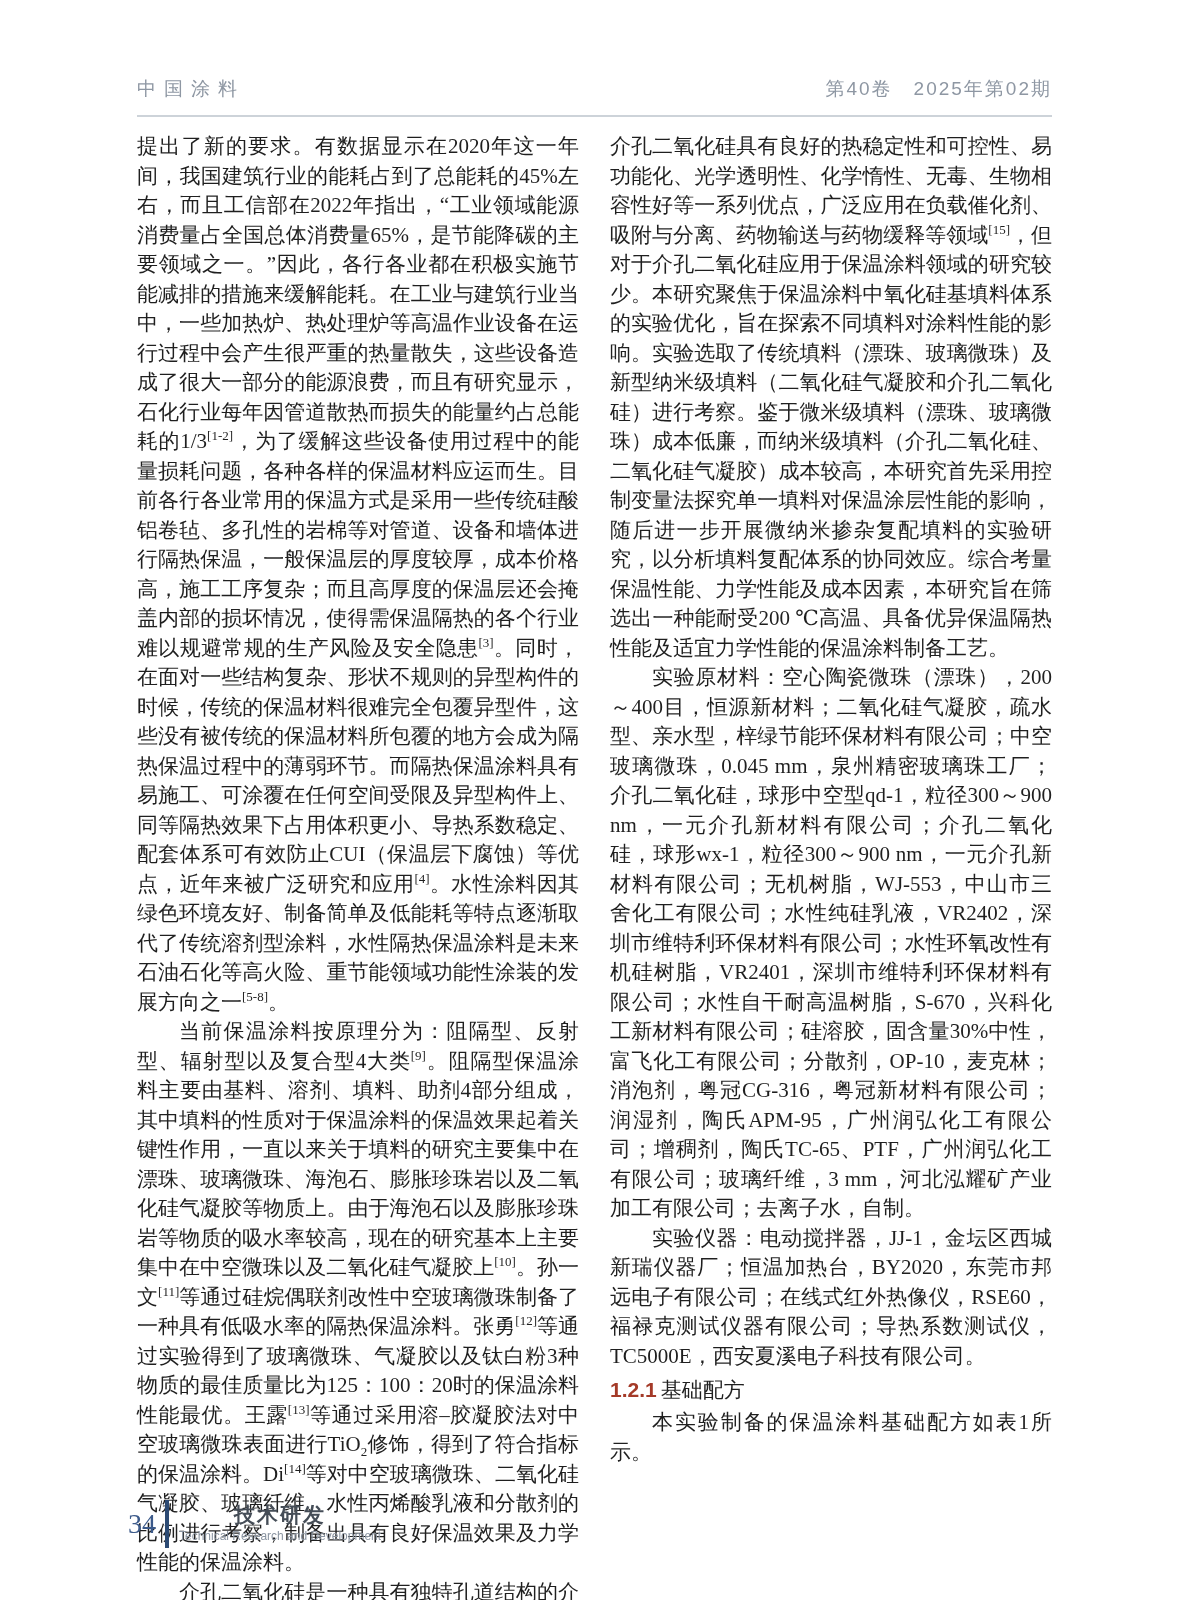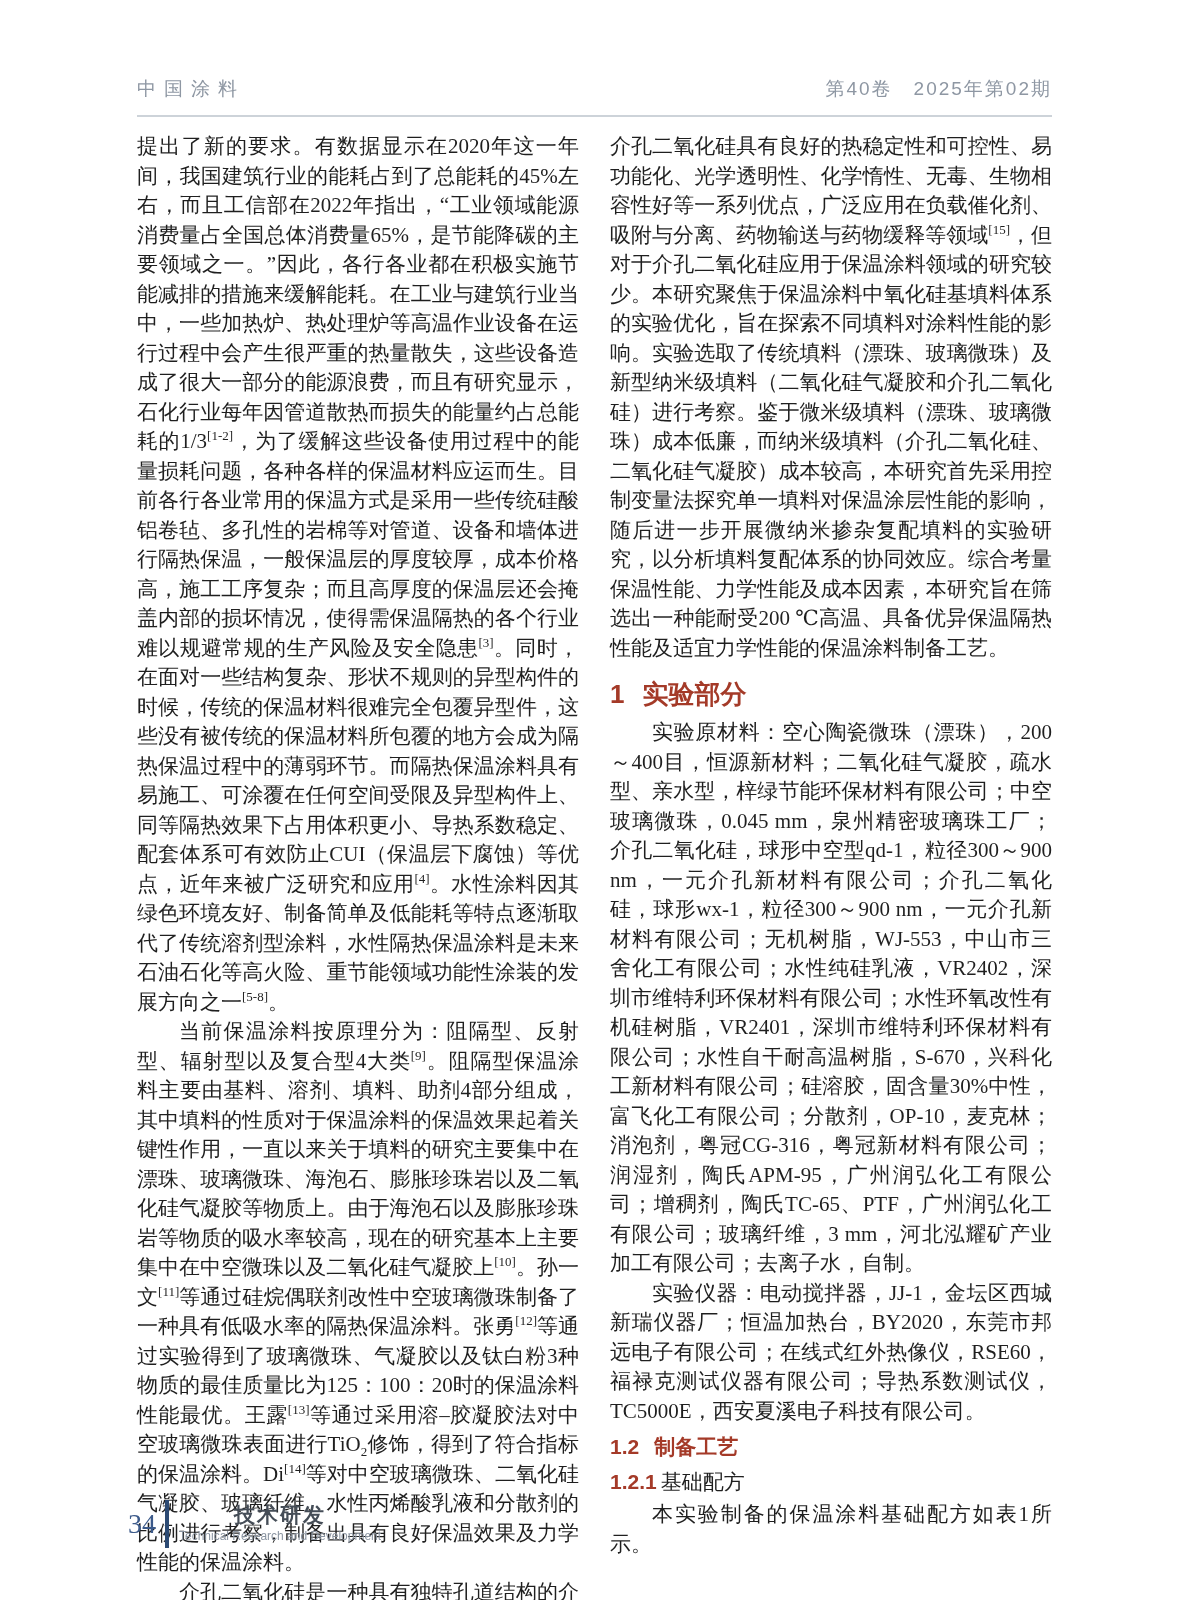--- a/index.html
+++ b/index.html
@@ -142,24 +142,22 @@
   </div>
 
   <div class="columns">
     <div class="col">
         <p class="para">提出了新的要求。有数据显示在2020年这一年间，我国建筑行业的能耗占到了总能耗的45%左右，而且工信部在2022年指出，“工业领域能源消费量占全国总体消费量65%，是节能降碳的主要领域之一。”因此，各行各业都在积极实施节能减排的措施来缓解能耗。在工业与建筑行业当中，一些加热炉、热处理炉等高温作业设备在运行过程中会产生很严重的热量散失，这些设备造成了很大一部分的能源浪费，而且有研究显示，石化行业每年因管道散热而损失的能量约占总能耗的1/3<sup class="cite">[1-2]</sup>，为了缓解这些设备使用过程中的能量损耗问题，各种各样的保温材料应运而生。目前各行各业常用的保温方式是采用一些传统硅酸铝卷毡、多孔性的岩棉等对管道、设备和墙体进行隔热保温，一般保温层的厚度较厚，成本价格高，施工工序复杂；而且高厚度的保温层还会掩盖内部的损坏情况，使得需保温隔热的各个行业难以规避常规的生产风险及安全隐患<sup class="cite">[3]</sup>。同时，在面对一些结构复杂、形状不规则的异型构件的时候，传统的保温材料很难完全包覆异型件，这些没有被传统的保温材料所包覆的地方会成为隔热保温过程中的薄弱环节。而隔热保温涂料具有易施工、可涂覆在任何空间受限及异型构件上、同等隔热效果下占用体积更小、导热系数稳定、配套体系可有效防止CUI（保温层下腐蚀）等优点，近年来被广泛研究和应用<sup class="cite">[4]</sup>。水性涂料因其绿色环境友好、制备简单及低能耗等特点逐渐取代了传统溶剂型涂料，水性隔热保温涂料是未来石油石化等高火险、重节能领域功能性涂装的发展方向之一<sup class="cite">[5-8]</sup>。</p>
         <p class="para indent">当前保温涂料按原理分为：阻隔型、反射型、辐射型以及复合型4大类<sup class="cite">[9]</sup>。阻隔型保温涂料主要由基料、溶剂、填料、助剂4部分组成，其中填料的性质对于保温涂料的保温效果起着关键性作用，一直以来关于填料的研究主要集中在漂珠、玻璃微珠、海泡石、膨胀珍珠岩以及二氧化硅气凝胶等物质上。由于海泡石以及膨胀珍珠岩等物质的吸水率较高，现在的研究基本上主要集中在中空微珠以及二氧化硅气凝胶上<sup class="cite">[10]</sup>。孙一文<sup class="cite">[11]</sup>等通过硅烷偶联剂改性中空玻璃微珠制备了一种具有低吸水率的隔热保温涂料。张勇<sup class="cite">[12]</sup>等通过实验得到了玻璃微珠、气凝胶以及钛白粉3种物质的最佳质量比为125：100：20时的保温涂料性能最优。王露<sup class="cite">[13]</sup>等通过采用溶–胶凝胶法对中空玻璃微珠表面进行TiO<sub class="chem">2</sub>修饰，得到了符合指标的保温涂料。Di<sup class="cite">[14]</sup>等对中空玻璃微珠、二氧化硅气凝胶、玻璃纤维、水性丙烯酸乳液和分散剂的比例进行考察，制备出具有良好保温效果及力学性能的保温涂料。</p>
         <p class="para indent">介孔二氧化硅是一种具有独特孔道结构的介孔材料，其结构为内部充满2～50 nm孔道的球形结构，</p>
       </div>
     <div class="col">
         <p class="para">介孔二氧化硅具有良好的热稳定性和可控性、易功能化、光学透明性、化学惰性、无毒、生物相容性好等一系列优点，广泛应用在负载催化剂、吸附与分离、药物输送与药物缓释等领域<sup class="cite">[15]</sup>，但对于介孔二氧化硅应用于保温涂料领域的研究较少。本研究聚焦于保温涂料中氧化硅基填料体系的实验优化，旨在探索不同填料对涂料性能的影响。实验选取了传统填料（漂珠、玻璃微珠）及新型纳米级填料（二氧化硅气凝胶和介孔二氧化硅）进行考察。鉴于微米级填料（漂珠、玻璃微珠）成本低廉，而纳米级填料（介孔二氧化硅、二氧化硅气凝胶）成本较高，本研究首先采用控制变量法探究单一填料对保温涂层性能的影响，随后进一步开展微纳米掺杂复配填料的实验研究，以分析填料复配体系的协同效应。综合考量保温性能、力学性能及成本因素，本研究旨在筛选出一种能耐受200 ℃高温、具备优异保温隔热性能及适宜力学性能的保温涂料制备工艺。</p>
-        <div class="h h1"><span class="hnum">1</span><span class="htext">实验部分</span></div>
         <p class="para indent">实验原材料：空心陶瓷微珠（漂珠），200～400目，恒源新材料；二氧化硅气凝胶，疏水型、亲水型，梓绿节能环保材料有限公司；中空玻璃微珠，0.045 mm，泉州精密玻璃珠工厂；介孔二氧化硅，球形中空型qd-1，粒径300～900 nm，一元介孔新材料有限公司；介孔二氧化硅，球形wx-1，粒径300～900 nm，一元介孔新材料有限公司；无机树脂，WJ-553，中山市三舍化工有限公司；水性纯硅乳液，VR2402，深圳市维特利环保材料有限公司；水性环氧改性有机硅树脂，VR2401，深圳市维特利环保材料有限公司；水性自干耐高温树脂，S-670，兴科化工新材料有限公司；硅溶胶，固含量30%中性，富飞化工有限公司；分散剂，OP-10，麦克林；消泡剂，粤冠CG-316，粤冠新材料有限公司；润湿剂，陶氏APM-95，广州润弘化工有限公司；增稠剂，陶氏TC-65、PTF，广州润弘化工有限公司；玻璃纤维，3 mm，河北泓耀矿产业加工有限公司；去离子水，自制。</p>
         <p class="para indent">实验仪器：电动搅拌器，JJ-1，金坛区西城新瑞仪器厂；恒温加热台，BY2020，东莞市邦远电子有限公司；在线式红外热像仪，RSE60，福禄克测试仪器有限公司；导热系数测试仪，TC5000E，西安夏溪电子科技有限公司。</p>
-        <div class="h h2"><span class="hnum">1.2</span><span class="htext">制备工艺</span></div>
         <div class="h h3"><span class="hnum">1.2.1</span><span class="htext">基础配方</span></div>
         <p class="para indent">本实验制备的保温涂料基础配方如表1所示。</p>
         <div class="h h3"></div>
       </div>
   </div>
 
   <div class="page-footer">
     <span class="pagenum">34</span>
     <span class="footer-bar"></span>
     <span class="footer-text">

